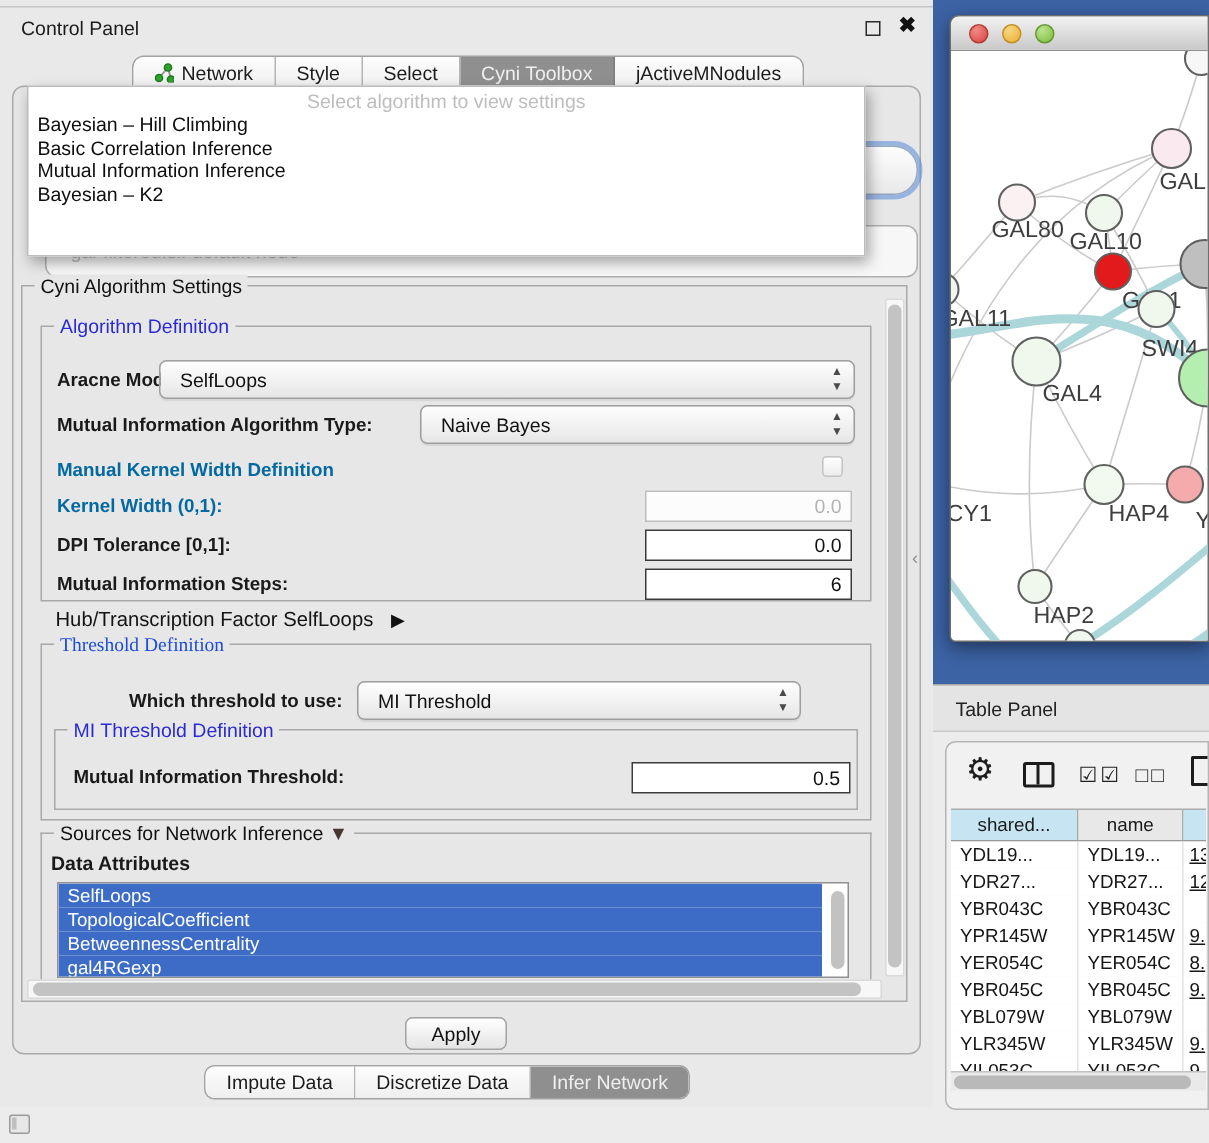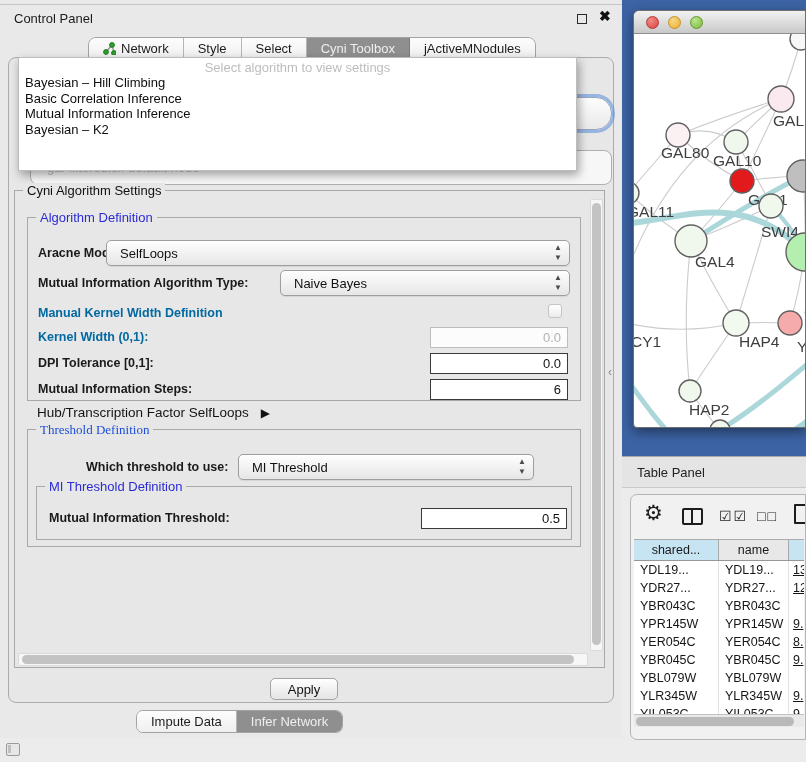--- a/index.html
+++ b/index.html
@@ -213,34 +213,51 @@
             </span>
         </div>
 
         <div class="fs" style="left:8px; top:56px; width:536px; height:54px;">
           <span class="legend blue">MI Threshold Definition</span>
           <div class="lbl" style="left:12px; top:24px;">Mutual Information Threshold:</div>
           <input class="tinput" style="left: 384px; top: 21px; width: 146px;" value="0.5">
         </div>
       </div>
 
+      <div class="fs" style="left:12px; top:364px; width:554px; height:98px; border-bottom:none;">
+        <span class="legend">
+          <span>Sources for Network Inference</span>
+          <span style="color:#4A3434;"> ▼</span>
+        </span>
+        <div class="lbl" style="left:6px; top:12px; font-size:13px;">Data Attributes</div>
+        <div class="attr-list">
+          <div class="list-thumb"></div>
+        <div class="attr-item">SelfLoops</div>
+            <div class="attr-item">TopologicalCoefficient</div>
+            <div class="attr-item">BetweennessCentrality</div>
+            <div class="attr-item">gal4RGexp</div>
+          </div>
+      </div>
 
       <div class="v-scroll">
           <div class="thumb"></div>
         </div>
       <div class="h-scroll">
           <div class="thumb"></div>
         </div>
     </div>
 
     <div class="apply-btn">Apply</div>
 
     <div class="tabgroup bottom">
       <div class="tab">
           <span>Impute Data</span>
+        </div>
+      <div class="tab">
+          <span>Discretize Data</span>
         </div>
       <div class="tab selected">
           <span>Infer Network</span>
         </div>
     </div>
   </div>
 
   <div class="mini-icon"></div>
   <div class="splitter-arrow">‹</div>
 

